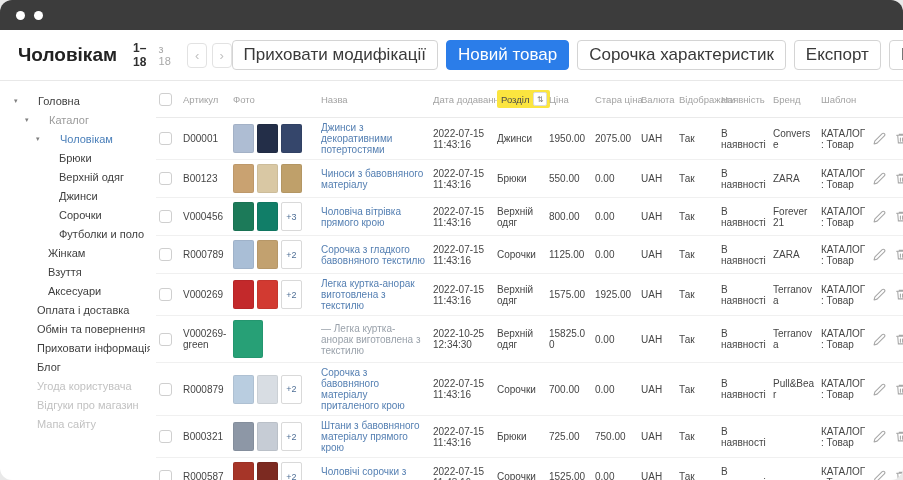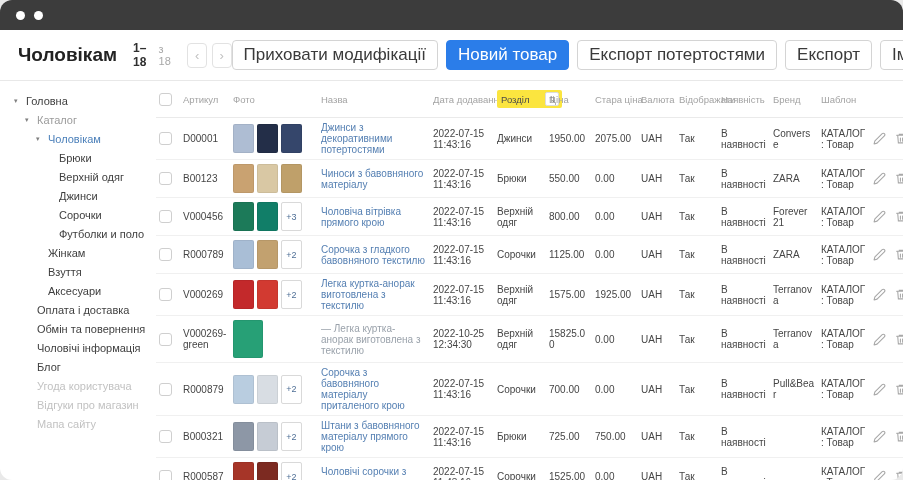--- a/index.html
+++ b/index.html
@@ -17,33 +17,33 @@
   .pg-total { font-size:11px; color:#a8a8a8; margin-right:8px; }
   .pg-btn { width:25px; height:25px; border:1px solid #e2e2e2; background:#fff; border-radius:4px; color:#c2c2c2; font-size:13px; line-height:1; cursor:pointer; font-family:inherit; }
   .spacer { flex:1; }
   .header-actions { display:flex; gap:8px; }
   .hbtn { height:30px; padding:0 11px; font-size:17px; border:1px solid #d4d4d4; border-radius:4px; background:#fff; color:#3a3a3a; cursor:pointer; font-family:inherit; white-space:nowrap; }
   .hbtn.primary { background:#2b7de9; border-color:#2b7de9; color:#fff; }
 
   .content { display:flex; height:349px; height:calc(480px - 30px - 51px); }
 
   .sidebar { width:150px; flex:none; padding:10px 2px 0 14px; font-size:11px; overflow:hidden; }
-  .sb-item { display:flex; align-items:center; gap:4px; padding:3.5px 0; color:#3e3e3e; white-space:nowrap; cursor:pointer; }
+  .sb-item { display:flex; align-items:center; gap:16px; padding:3.5px 0; color:#3e3e3e; white-space:nowrap; cursor:pointer; }
   .sb-arrow { font-size:7px; color:#808080; width:8px; flex:none; }
   .sb-item.active { color:#4c80ba; }
   .sb-item.dim { color:#9b9b9b; }
   .sb-item.muted { color:#c2c2c2; }
 
   .table-wrap { flex:1; padding:0 10px 0 6px; overflow:hidden; }
   table { width:100%; border-collapse:collapse; table-layout:fixed; font-size:10px; color:#454545; }
   thead th { font-weight:normal; color:#a3a3a3; text-align:left; padding:9px 3px; border-bottom:1px solid #eaeaea; font-size:9.5px; white-space:nowrap; }
   td { padding:4px 3px; border-bottom:1px solid #f0f0f0; vertical-align:middle; word-wrap:break-word; }
   input[type=checkbox] { appearance:none; -webkit-appearance:none; width:13px; height:13px; border:1px solid #cfcfcf; border-radius:3px; background:#fff; margin:0; display:block; cursor:pointer; }
 
-  .th-highlight { background:#fbe53f; padding:2px 3px 2px 4px; border-radius:2px; display:inline-flex; align-items:center; gap:16px; color:#4a4a4a; }
+  .th-highlight { background:#fbe53f; padding:2px 3px 2px 4px; border-radius:2px; display:inline-flex; align-items:center; gap:4px; color:#4a4a4a; }
   .sort-box { display:inline-flex; align-items:center; justify-content:center; width:14px; height:14px; background:#fff; border:1px solid #dcdcdc; border-radius:2px; font-size:8px; color:#777; cursor:pointer; }
 
   .photos { display:flex; gap:3px; align-items:center; }
   .thumb { width:21px; height:29px; border-radius:2px; border:1px solid rgba(0,0,0,0.06); flex:none; display:inline-flex; align-items:center; justify-content:center; }
   .thumb.big { width:30px; height:38px; }
   .thumb.more { background:#fff; border:1px solid #d9d9d9; color:#4f6f96; font-size:9px; }
 
   .name-link { color:#547fb2; cursor:pointer; text-decoration:none; }
   .name-link.variant { color:#9aa2ab; }
 
@@ -65,21 +65,21 @@
     <div class="pagination">
       <span class="pg-range">1–18</span>
       <span class="pg-total">з 18</span>
       <button class="pg-btn">‹</button>
       <button class="pg-btn">›</button>
     </div>
     <div class="spacer"></div>
     <div class="header-actions" id="header-actions">
         <button class="hbtn">Приховати модифікації</button>
         <button class="hbtn primary">Новий товар</button>
-        <button class="hbtn">Експорт потертостями</button>
+        <button class="hbtn">Сорочка характеристик</button>
         <button class="hbtn">Експорт</button>
         <button class="hbtn">Імпорт</button>
         <button class="hbtn">⋯</button>
       </div>
   </div>
 
   <div class="content">
     <aside class="sidebar" id="sidebar">
         <div class="sb-item normal" style="padding-left: 0px;">
           <span class="sb-arrow">▾</span>
@@ -117,21 +117,21 @@
         <div class="sb-item normal" style="padding-left: 34px;">
           <span>Аксесуари</span>
         </div>
         <div class="sb-item normal" style="padding-left: 23px;">
           <span>Оплата і доставка</span>
         </div>
         <div class="sb-item normal" style="padding-left: 23px;">
           <span>Обмін та повернення</span>
         </div>
         <div class="sb-item normal" style="padding-left: 23px;">
-          <span>Чоловічі інформація</span>
+          <span>Приховати інформація</span>
         </div>
         <div class="sb-item normal" style="padding-left: 23px; text-align: right;">
           <span>Блог</span>
         </div>
         <div class="sb-item muted" style="padding-left: 23px;">
           <span>Угода користувача</span>
         </div>
         <div class="sb-item muted" style="padding-left: 23px;">
           <span>Відгуки про магазин</span>
         </div>

